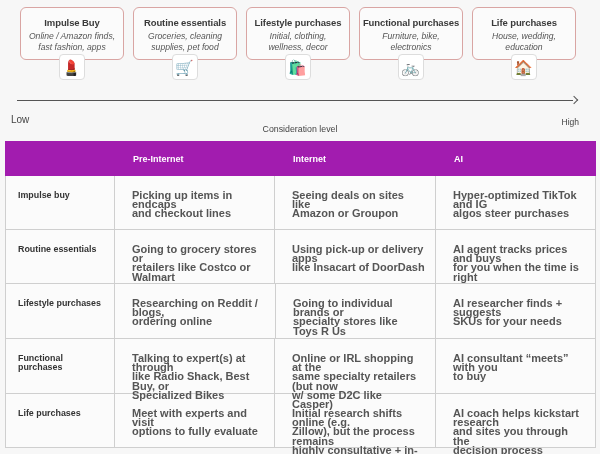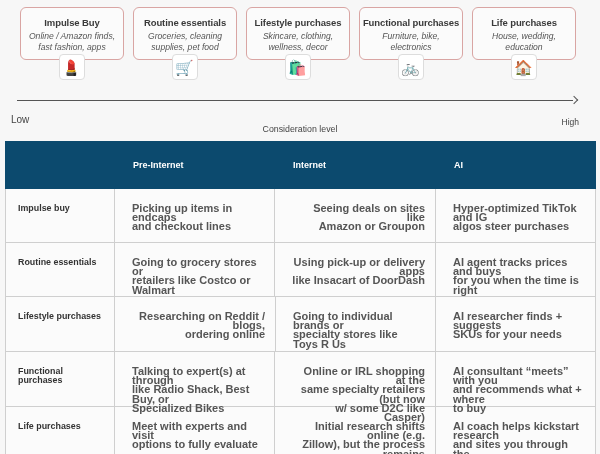--- a/index.html
+++ b/index.html
@@ -47,37 +47,37 @@
     .axis-low { position: absolute; left: 11px; top: 114px; font-size: 10px; color: #444; }
     .axis-high { position: absolute; left: 484px; top: 117px; font-size: 8.5px; color: #444; width: 95px; text-align: right; }
     .axis-label { position: absolute; left: 0; width: 600px; top: 124px; text-align: center; font-size: 8.8px; color: #444; }
 
     .table {
       position: absolute; left: 5px; top: 141px; width: 591px;
       border-collapse: collapse;
       background: #fbfbfb;
     }
     .thead {
-      display: flex; height: 48px; background: #0c4a6e;
+      display: flex; height: 35px; background: #a21caf;
     }
     .th {
       color: #fff; font-size: 9px; font-weight: bold;
       display: flex; align-items: center; padding-left: 18px;
     }
     .row { display: flex; border-bottom: 1px solid #cfcfcf; }
     .cell {
       font-size: 11px; line-height: 9.2px; color: #555; padding: 15px 10px 0 17px;
       border-right: 1px solid #cfcfcf;
       font-weight: bold;
     }
     .cell:last-child { border-right: none; }
     .cell.rowhead { font-weight: bold; color: #333; padding-left: 12px; font-size: 8.9px; }
     .c0 { width: 110px; border-left: 1px solid #cfcfcf; }
     .c1 { width: 160px; }
-    .c2 { width: 161px; text-align: right; }
+    .c2 { width: 161px; }
     .c3 { width: 160px; border-right: 1px solid #cfcfcf !important; }
     .th.c0, .th.c3 { border: none !important; text-align: center; }
   </style>
 </head>
 <body>
 
 <div class="cards">
   <div class="card" style="left:0px;">
     <div class="card-title">Impulse Buy</div>
     <div class="card-sub">
@@ -90,21 +90,21 @@
     <div class="card-title">Routine essentials</div>
     <div class="card-sub">
       <div>Groceries, cleaning</div>
       <div>supplies, pet food</div>
     </div>
     <div class="card-icon">🛒</div>
   </div>
   <div class="card" style="left:226px;">
     <div class="card-title">Lifestyle purchases</div>
     <div class="card-sub">
-      <div>Skincare, clothing,</div>
+      <div>Initial, clothing,</div>
       <div>wellness, decor</div>
     </div>
     <div class="card-icon">🛍️</div>
   </div>
   <div class="card" style="left:339px;">
     <div class="card-title">Functional purchases</div>
     <div class="card-sub">
       <div>Furniture, bike,</div>
       <div>electronics</div>
     </div>
@@ -191,21 +191,20 @@
       <div>like Radio Shack, Best Buy, or</div>
       <div>Specialized Bikes</div>
     </div>
     <div class="cell c2">
       <div>Online or IRL shopping at the</div>
       <div>same specialty retailers (but now</div>
       <div>w/ some D2C like Casper)</div>
     </div>
     <div class="cell c3">
       <div>AI consultant “meets” with you</div>
-      <div>and recommends what + where</div>
       <div>to buy</div>
     </div>
   </div>
 
   <div class="row" style="height:54px;">
     <div class="cell rowhead c0">Life purchases</div>
     <div class="cell c1">
       <div>Meet with experts and visit</div>
       <div>options to fully evaluate</div>
     </div>

